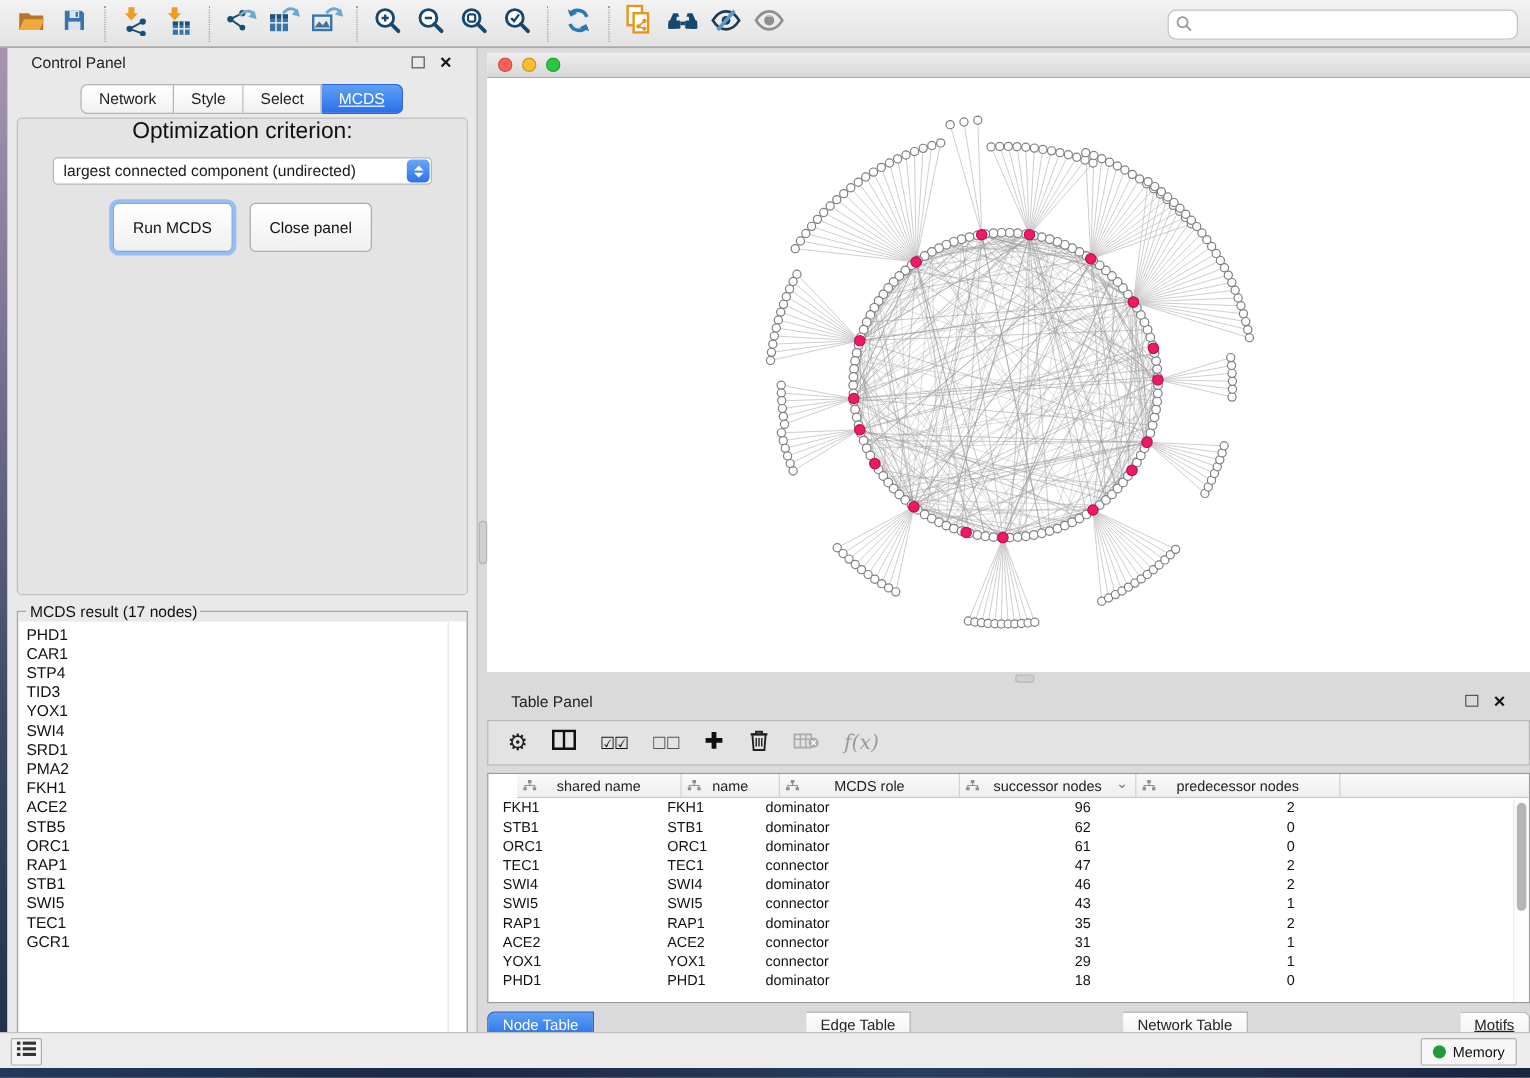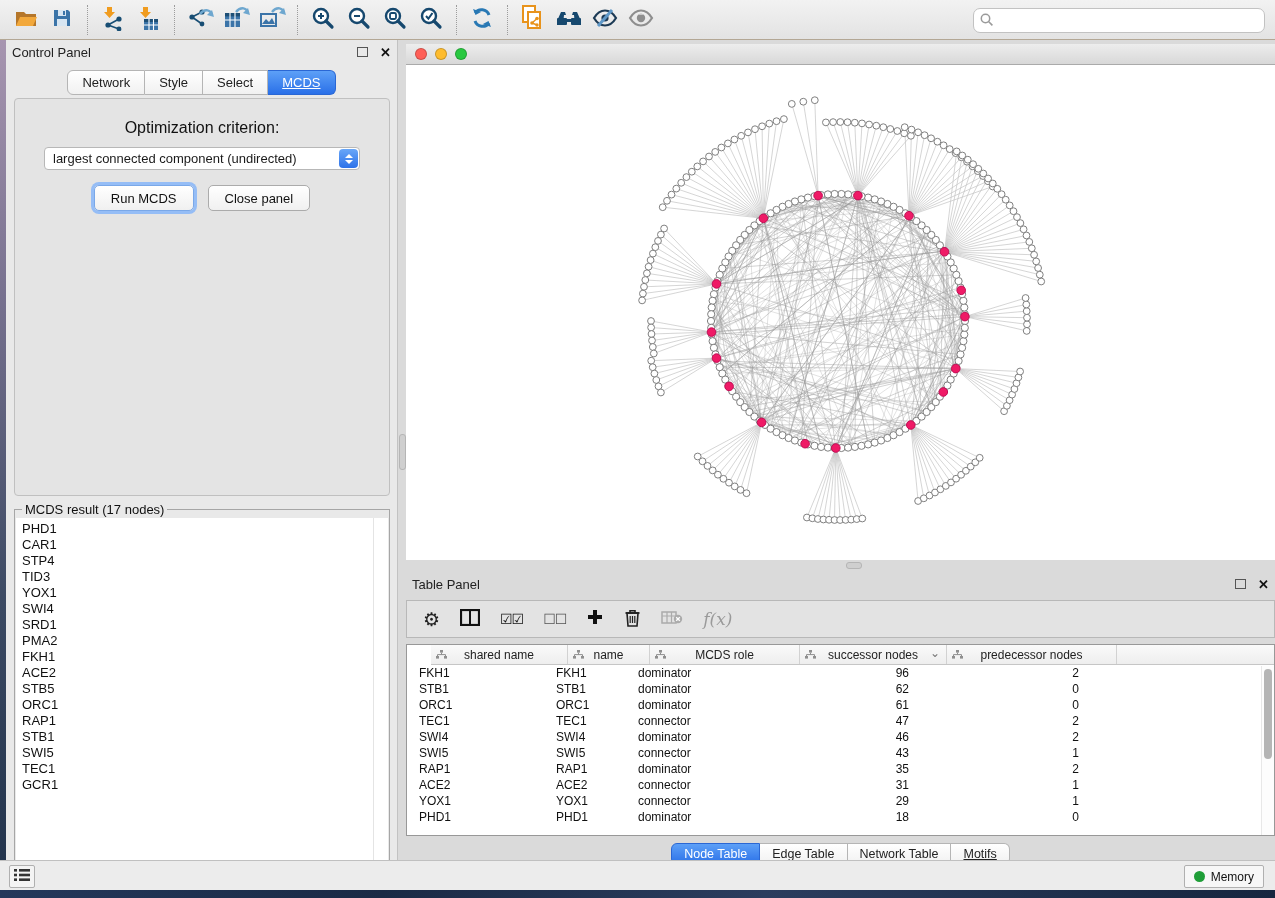--- a/index.html
+++ b/index.html
@@ -20,43 +20,43 @@
 
   
   .wall-left { position:absolute; left:0; top:40px; width:6px; height:858px;
                background:linear-gradient(#a795b0,#77718f 30%,#3c4a63 65%,#1f3049); }
   .wall-bottom { position:absolute; left:0; top:890px; width:1275px; height:8px;
                background:linear-gradient(90deg,#24385b,#1a2a45 30%,#2b3d5e 60%,#16263f); }
 
   
   .ctrl { position:absolute; left:6px; top:40px; width:392px; height:820px;
           background:#e9e9e9; border-right:1px solid #c2c2c2; }
-  .panel-titlebar { height:24px; display:flex; align-items:center; padding:0 6px; font-size:13px; color:#222; }
+  .panel-titlebar { height:24px; display:flex; align-items:center; padding:0 20px; font-size:13px; color:#222; }
   .panel-titlebar .grow { flex:1; }
   .float-box { width:11px; height:10px; border:1.5px solid #555; margin-right:12px; }
   .close-x { font-size:13px; font-weight:bold; color:#111; }
   .ctrl-tabs { display:flex; justify-content:center; margin-top:6px; }
   .seg { font-size:13px; padding:4px 14px; background:linear-gradient(#ffffff,#f1f1f1);
          border:1px solid #b5b5b5; border-left-width:0; color:#222; }
   .seg:first-child { border-left-width:1px; border-radius:6px 0 0 6px; }
   .seg:last-child { border-radius:0 6px 6px 0;text-decoration:underline; }
   .seg.active { background:linear-gradient(#5da0f7,#2a70e8); border-color:#2a67d4; color:#fff; }
   .ctrl-inner { position:absolute; left:8px; top:58px; width:376px; height:398px;
                 background:#e4e4e4; border:1px solid #c0c0c0; border-radius:4px; }
-  .opt-label { text-align:center; margin-top:20px; font-size:16px; color:#111; }
+  .opt-label { text-align:center; font-size:19px; color:#111; }
   .dropdown { position:relative; margin:10px auto 0; width:316px; height:23px; background:#fff;
               border:1px solid #b7b7b7; border-radius:4px; display:flex; align-items:center; }
   .dropdown .val { flex:1; font-size:13px; padding-left:8px; white-space:nowrap; overflow:hidden; }
   .stepper { width:19px; height:19px; margin-right:1px; border-radius:4px;
              background:linear-gradient(#69a7f8,#2d72e9); display:flex; flex-direction:column;
              align-items:center; justify-content:center; gap:2px; }
   .tri-up { width:0; height:0; border-left:4px solid transparent; border-right:4px solid transparent; border-bottom:4px solid #fff; }
   .tri-dn { width:0; height:0; border-left:4px solid transparent; border-right:4px solid transparent; border-top:4px solid #fff; }
   .btn-row { display:flex; justify-content:center; gap:14px; margin-top:15px; }
-  .btn { height:26px; padding:0 16px; font:13px "Liberation Sans",sans-serif; color:#111;
+  .btn { height:41px; padding:0 16px; font:13px "Liberation Sans",sans-serif; color:#111;
          background:linear-gradient(#ffffff,#f0f0f0); border:1px solid #ababab; border-radius:5px; }
   .btn.focused { box-shadow:0 0 0 3px rgba(106,168,255,.65); border-color:#7aa8e8; }
   .mcds-group { position:absolute; left:8px; top:462px; width:376px; height:376px;
                 border:1px solid #a6a6a6; background:#e9e9e9; padding:1px; }
   .mcds-group legend { font-size:13px; color:#111; padding:0 3px; margin-left:6px; }
   .mcds-list { position:relative; background:#fff; width:100%; height:100%; overflow:hidden; padding:3px 0 0 6px; }
   .mcds-list .row { font-size:13px; line-height:16px; color:#111; }
   .mcds-scroll { position:absolute; right:0; top:0; width:15px; height:100%; background:#fff; border-left:1px solid #e4e4e4; }
 
   
@@ -86,21 +86,21 @@
   .th { display:flex; align-items:center; justify-content:center; gap:5px; font-size:12px; color:#222;
         border-right:1px solid #d2d2d2; position:relative; }
   .th svg { position:absolute; left:5px; top:5px; }
   .th .sortchev { position:absolute; right:6px; top:1px; color:#777; font-size:12px; }
   .tbody .tr { display:flex; height:16px; }
   .td { font-size:12px; color:#111; line-height:16px; white-space:nowrap; overflow:hidden; }
   .td.txt { padding-left:12px; }
   .td.num { text-align:right; padding-right:14px; }
   .tscroll { position:absolute; right:0; top:21px; width:13px; height:170px; background:#fdfdfd; border-left:1px solid #e8e8e8; }
   .tthumb { position:absolute; left:2px; top:3px; width:8px; height:90px; background:#b5b5b5; border-radius:4px; }
-  .tp-tabs { display:flex; justify-content:center; margin-top:7px; }
+  .tp-tabs { display:flex; justify-content:space-between; margin-top:7px; }
   .tp-tabs .seg { font-size:12.5px; padding:3px 12px; }
 
   
   .statusbar { position:absolute; left:0; top:860px; width:1275px; height:30px; background:#ececec; border-top:1px solid #c0c0c0; }
   .listbtn { position:absolute; left:9px; top:4px; width:26px; height:23px; border:1px solid #b0b0b0;
              background:#f4f4f4; border-radius:2px; display:flex; align-items:center; justify-content:center; }
   .membtn { position:absolute; right:11px; top:4px; height:23px; padding:0 9px; border:1px solid #b0b0b0;
             background:#f7f7f7; border-radius:2px; display:flex; align-items:center; gap:6px; font-size:12px; color:#111; }
   .memdot { width:11px; height:11px; border-radius:50%; }
 </style>

